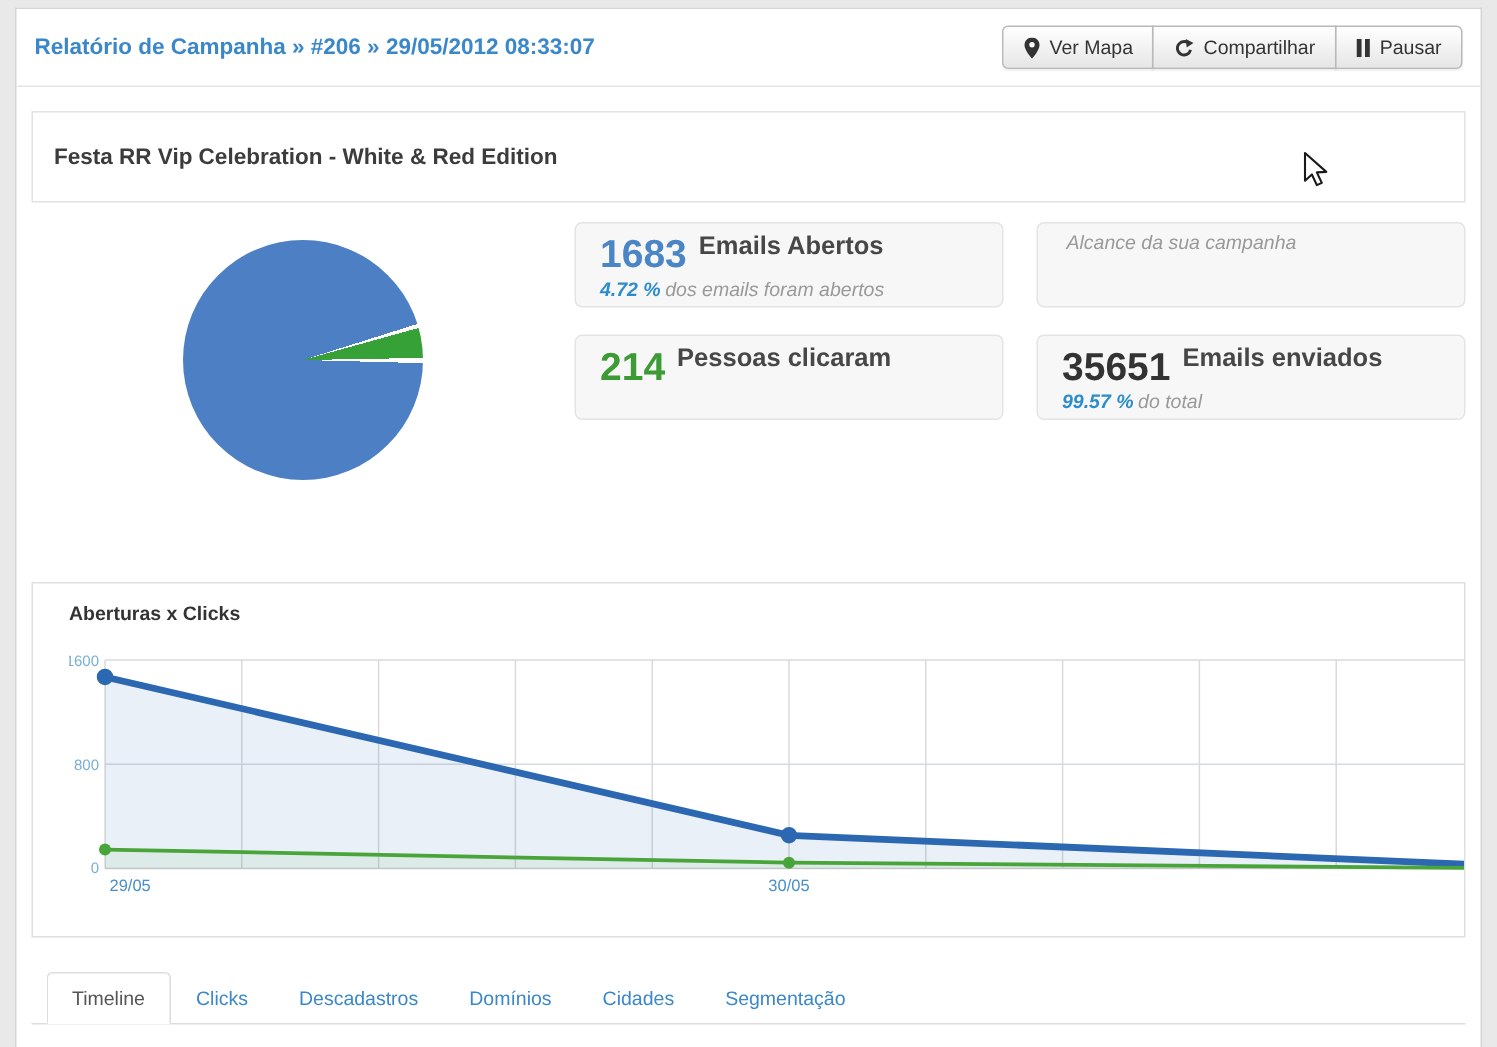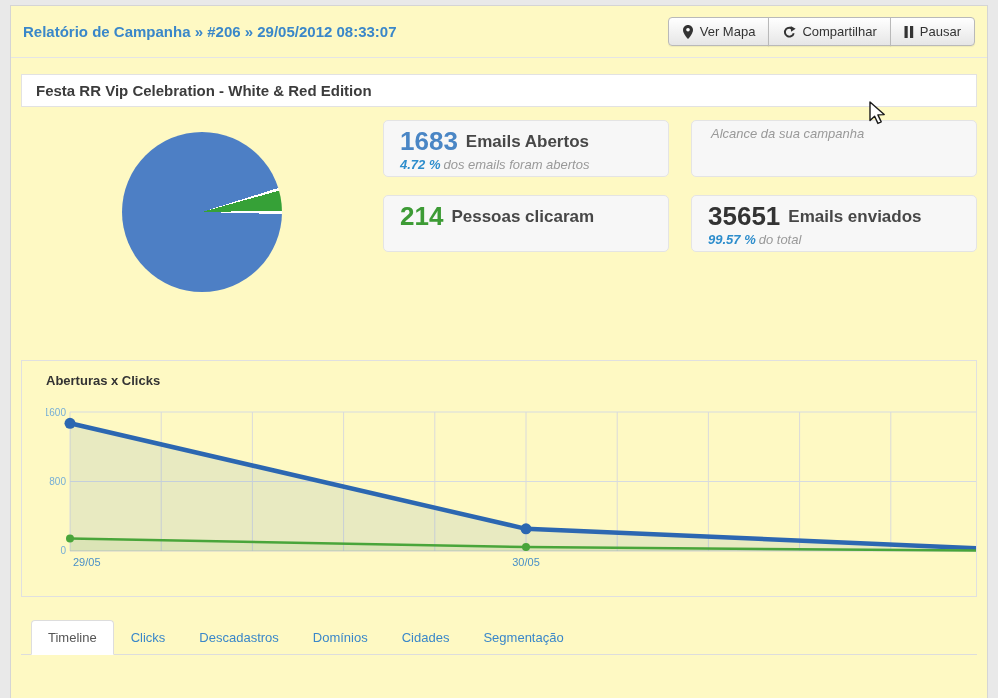--- a/index.html
+++ b/index.html
@@ -5,21 +5,21 @@
   * { margin:0; padding:0; box-sizing:border-box; }
   html,body { width:998px; height:698px; }
   body {
     font-family:"Liberation Sans", sans-serif;
     background:#e9e9e9;
     position:relative;
     overflow:hidden;
   }
   .page-container {
     position:absolute; left:10px; right:10px; top:5px; bottom:0;
-    background:#fef9c3;
+    background:#ffffff;
     border:1px solid #d5d5d5; border-bottom:none;
   }
   
   .header-bar {
     height:52px; border-bottom:1px solid #e5e5e5;
     display:flex; align-items:center; justify-content:space-between;
     padding:0 12px;
   }
   .breadcrumb {
     color:#3a87c9; font-size:15px; font-weight:bold;
@@ -34,39 +34,39 @@
     margin-left:-1px; white-space:nowrap;
     font-family:"Liberation Sans", sans-serif;
   }
   .btn:first-child { border-radius:4px 0 0 4px; margin-left:0; }
   .btn:last-child  { border-radius:0 4px 4px 0; }
   .btn svg { display:block; }
   
   .content { padding:16px 10px 0 10px; }
   .title-panel {
     border:1px solid #e2e2e2; background:#fff;
-    padding:7px 14px; font-size:15px; font-weight:bold; color:#3c3c3c;
+    padding:21px 14px; font-size:15px; font-weight:bold; color:#3c3c3c;
   }
   
   .stats-section { display:flex; margin-top:13px; }
   .pie-area { width:362px; display:flex; justify-content:center; }
   .pie {
     width:160px; height:160px; border-radius:50%; margin-top:12px;
     background:conic-gradient(#4d7fc5 0deg 72.5deg, #ffffff 72.5deg 74.5deg,
                #36a137 74.5deg 89deg, #ffffff 89deg 91.5deg, #4d7fc5 91.5deg 360deg);
   }
   .stats-grid {
     flex:1; display:grid; grid-template-columns:1fr 1fr;
     column-gap:22px; row-gap:18px; align-content:start;
   }
   .stat-card {
     background:#f7f7f7; border:1px solid #e4e4e4; border-radius:5px;
     height:57px; padding:5px 16px;
   }
-  .stat-line1 { display:flex; align-items:center; gap:8px; }
+  .stat-line1 { display:flex; align-items:flex-start; gap:8px; }
   .stat-num { font-size:26px; font-weight:bold; color:#333; }
   .stat-num.c-blue  { color:#4a86c5; }
   .stat-num.c-green { color:#3d9b35; }
   .stat-lbl { font-size:17px; font-weight:bold; color:#474747; }
   .stat-line2 { font-size:13px; font-style:italic; color:#999; margin-top:0px; }
   .stat-pct { color:#2d8dcc; font-weight:bold; margin-right:3px; }
   
   .chart-panel {
     border:1px solid #e0e0e0; margin-top:68px; padding:12px 4px 8px 24px;
     height:237px; overflow:hidden;

